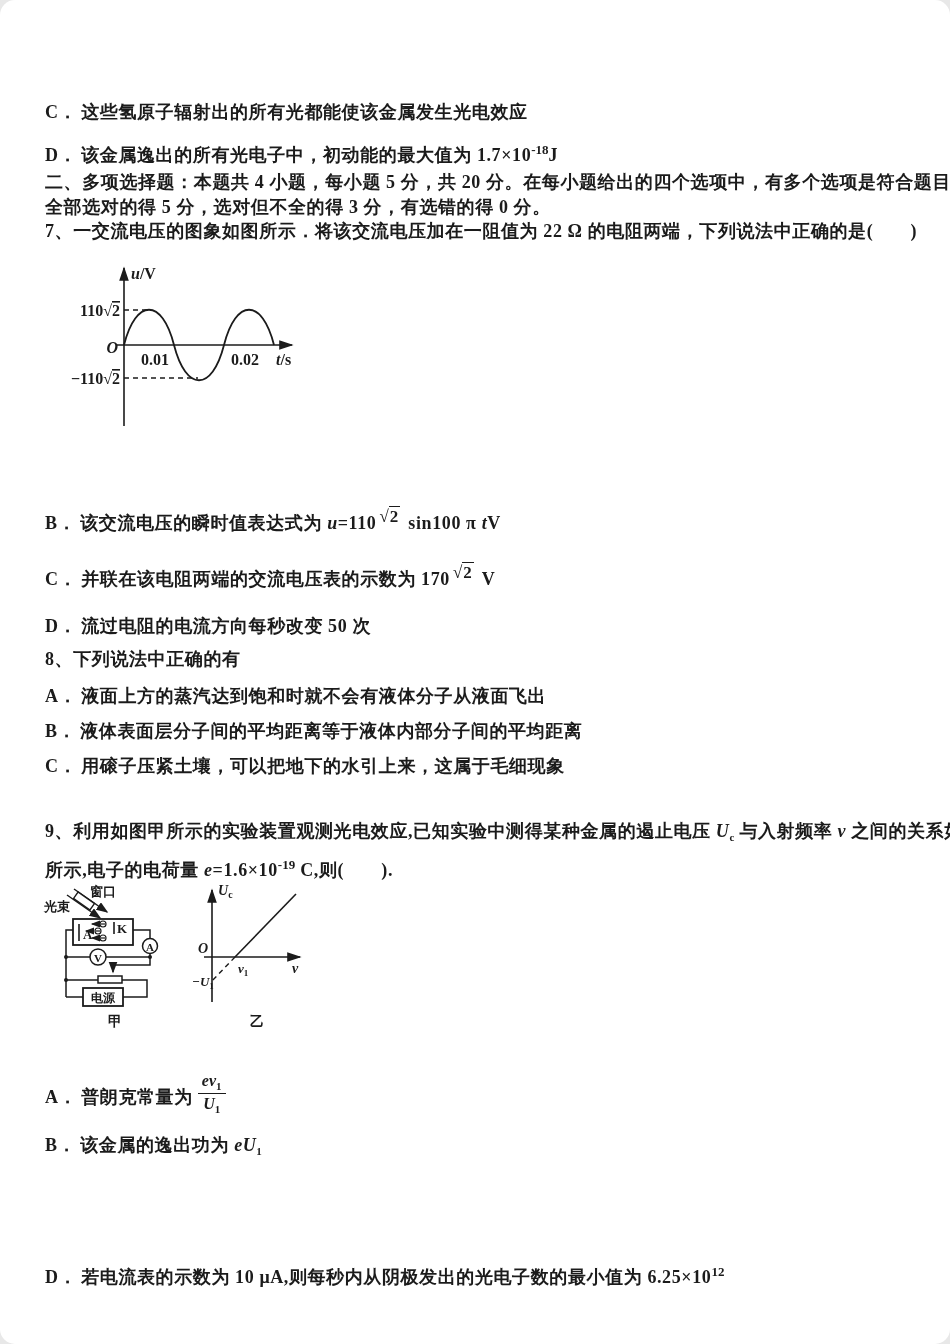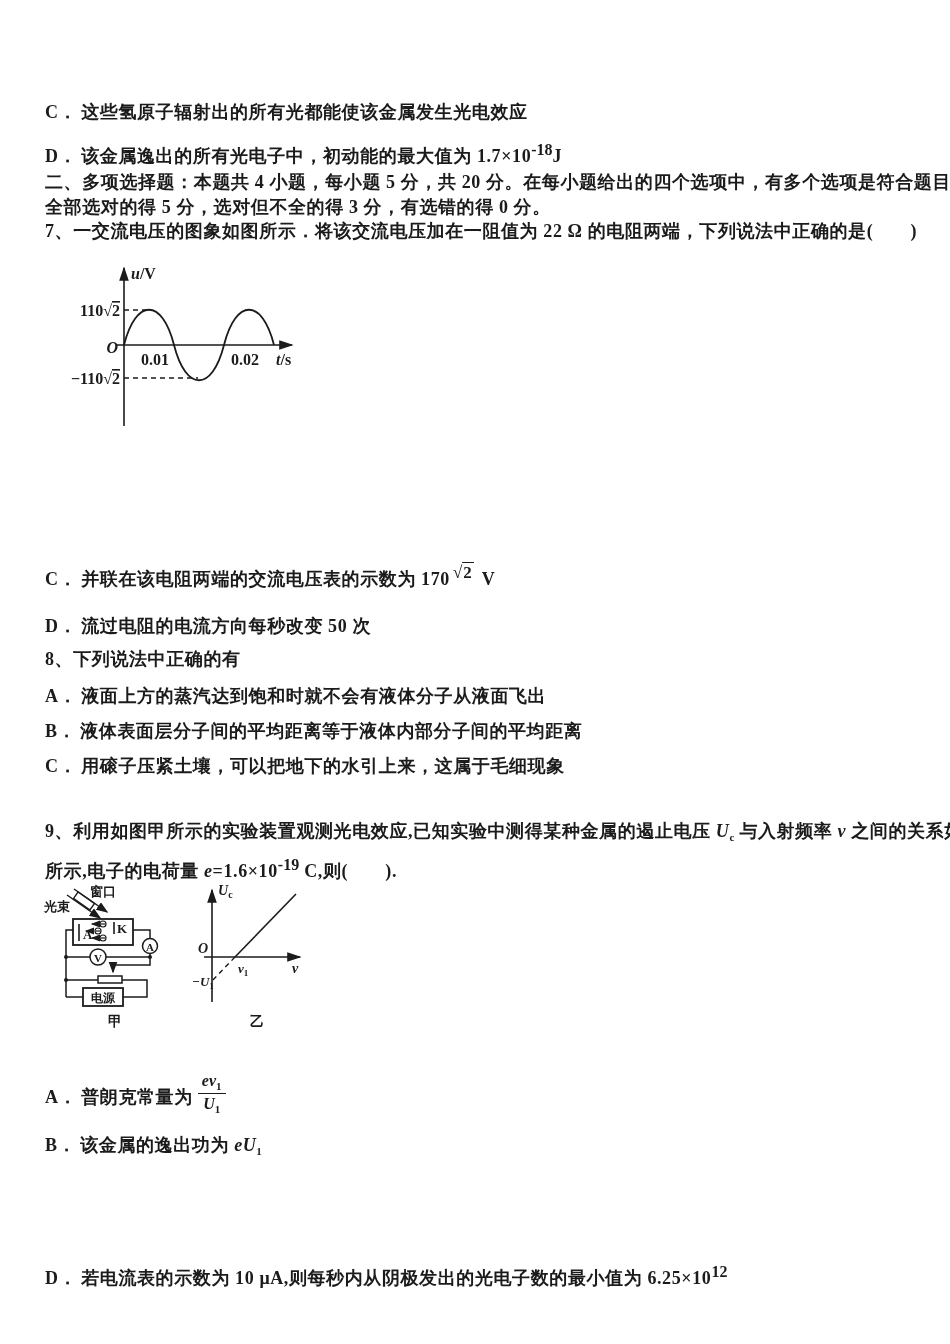--- a/index.html
+++ b/index.html
@@ -1,28 +1,29 @@
 <!DOCTYPE html>
 <html><head>
 <meta charset="utf-8">
 <style>
   html,body { margin:0; padding:0; background:#e8e8e8; }
   .page {
     position:relative; width:950px; height:1344px; margin:0 auto;
     background:#ffffff; overflow:hidden;
     font-family:"Liberation Serif","DejaVu Serif",serif;
     color:#1b1b1b;
+    border-radius:15px;
   }
   .t-line {
     position:absolute; left:45px; white-space:nowrap;
     font-size:18px; font-weight:bold; letter-spacing:0.6px; line-height:22px;
   }
   .opt-label { margin-right:4px; }
   .v { font-style:italic; }
-  sup.e { font-size:16px; vertical-align:7px; letter-spacing:0; font-weight:bold; }
+  sup.e { font-size:13px; vertical-align:7px; letter-spacing:0; font-weight:bold; }
   sub.s { font-size:11px; vertical-align:-4px; letter-spacing:0; font-weight:bold; }
   .sqrt {
     display:inline-block; transform:translateY(-7px);
     font-size:17px; letter-spacing:0; margin:0 3px; font-weight:bold;
   }
   .sqrt .num { border-top:1.8px solid #1b1b1b; padding:0 2px 0 1px; }
   .frac {
     display:inline-block; text-align:center; vertical-align:-6px;
     line-height:1.1; font-size:16px; letter-spacing:0; margin-left:5px; font-weight:bold;
   }
@@ -62,20 +63,23 @@
     <path class="stroke" d="M66,89 C78,42 104,42 116,89 S154,136 166,89 S204,42 216,89" stroke-width="1.8"></path>
     <text x="73" y="23" font-size="16"><tspan font-style="italic">u</tspan><tspan>/V</tspan></text>
     <text x="62" y="60" font-size="16" text-anchor="end"><tspan>110√</tspan><tspan text-decoration="overline">2</tspan></text>
     <text x="62" y="128" font-size="16" text-anchor="end"><tspan>−110√</tspan><tspan text-decoration="overline">2</tspan></text>
     <text x="60" y="97" font-size="16" font-style="italic" text-anchor="end">O</text>
     <text x="97" y="109" font-size="16" text-anchor="middle">0.01</text>
     <text x="187" y="109" font-size="16" text-anchor="middle">0.02</text>
     <text x="218" y="109" font-size="16"><tspan font-style="italic">t</tspan><tspan>/s</tspan></text>
   </svg>
 
+  <div class="t-line" style="top:512px">
+    <span class="opt-label">B．</span><span>该交流电压的瞬时值表达式为 </span><span class="v">u</span><span>=110</span><span class="sqrt"><span>√</span><span class="num">2</span></span><span> sin100 π </span><span class="v">t</span><span>V</span>
+  </div>
   <div class="t-line" style="top:568px">
     <span class="opt-label">C．</span><span>并联在该电阻两端的交流电压表的示数为 170</span><span class="sqrt"><span>√</span><span class="num">2</span></span><span> V</span>
   </div>
   <div class="t-line" style="top:615px">
     <span class="opt-label">D．</span><span>流过电阻的电流方向每秒改变 50 次</span>
   </div>
 
   <div class="t-line" style="top:648px">8、下列说法中正确的有</div>
   <div class="t-line" style="top:685px">
     <span class="opt-label">A．</span><span>液面上方的蒸汽达到饱和时就不会有液体分子从液面飞出</span>

